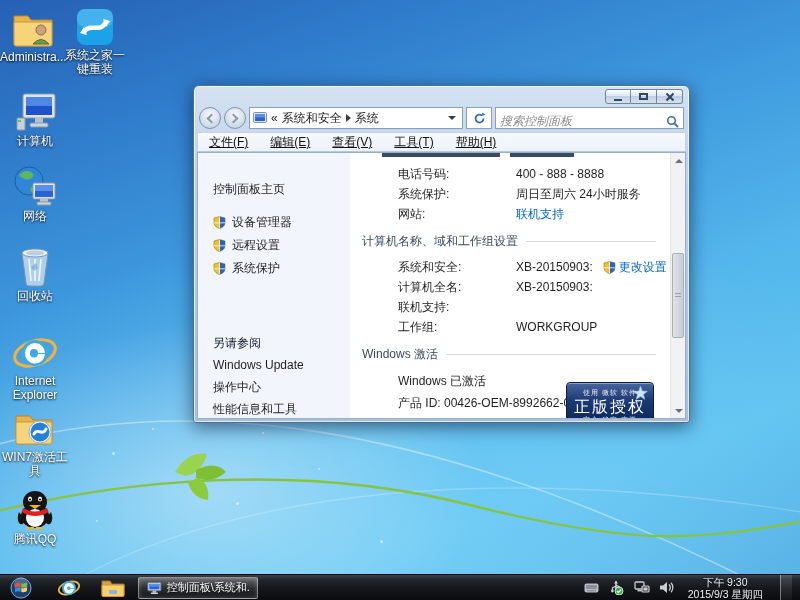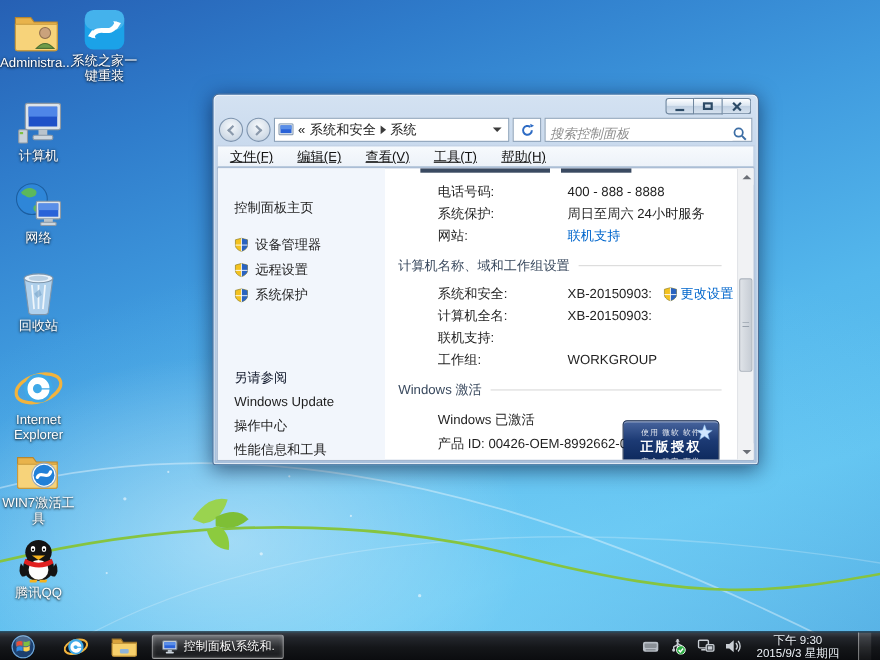--- a/index.html
+++ b/index.html
@@ -73,21 +73,21 @@
   .sect { display:flex; align-items:center; margin:9px 14px 7px 12px; color:#39495e; }
   .sect::after { content:""; flex:1; border-top:1px solid #dadada; margin-left:8px; }
   a.link { color:#0066cc; text-decoration:none; cursor:pointer; }
   .changeset { display:flex; align-items:center; gap:3px; margin-left:10px; }
   .activation { position:relative; }
   .badge { position:absolute; right:16px; top:12px; width:88px; height:52px; border-radius:4px;
     background:linear-gradient(180deg,#48659e 0%, #1c3a74 35%, #0e2a5e 70%, #123a7a 100%);
     border:1px solid #0a1f45; color:#fff; text-align:center; padding-top:5px;
     box-shadow:inset 0 1px 0 rgba(255,255,255,.4); }
   .badge .t { font-size:7px; letter-spacing:1px; opacity:.9; }
-  .badge .m { font-size:12px; font-weight:bold; letter-spacing:2px; line-height:17px; }
+  .badge .m { font-size:16px; font-weight:normal; letter-spacing:2px; line-height:17px; }
   .badge .b { font-size:7px; letter-spacing:1px; opacity:.85; }
   .badge svg { position:absolute; right:4px; top:3px; }
 
   .scroll { width:15px; background:#f1f2f4; border-left:1px solid #e2e4e8; position:relative; }
   .sarrow { position:absolute; left:0; width:15px; height:15px; display:flex; align-items:center; justify-content:center; background:#f1f2f4; cursor:pointer; }
   .sarrow.up { top:0; } .sarrow.dn { bottom:0; }
   .tri-up-s { width:0;height:0;border-bottom:4px solid #6b6f76;border-left:4px solid transparent;border-right:4px solid transparent; }
   .tri-dn-s { width:0;height:0;border-top:4px solid #6b6f76;border-left:4px solid transparent;border-right:4px solid transparent; }
   .thumb { position:absolute; left:1px; width:12px; top:100px; height:85px; background:linear-gradient(90deg,#dfe3e8,#c7cdd5); border:1px solid #a9b1bb; border-radius:2px; cursor:grab; }
   .thumb::after { content:""; position:absolute; left:2px; right:2px; top:50%; margin-top:-3px; height:6px;

